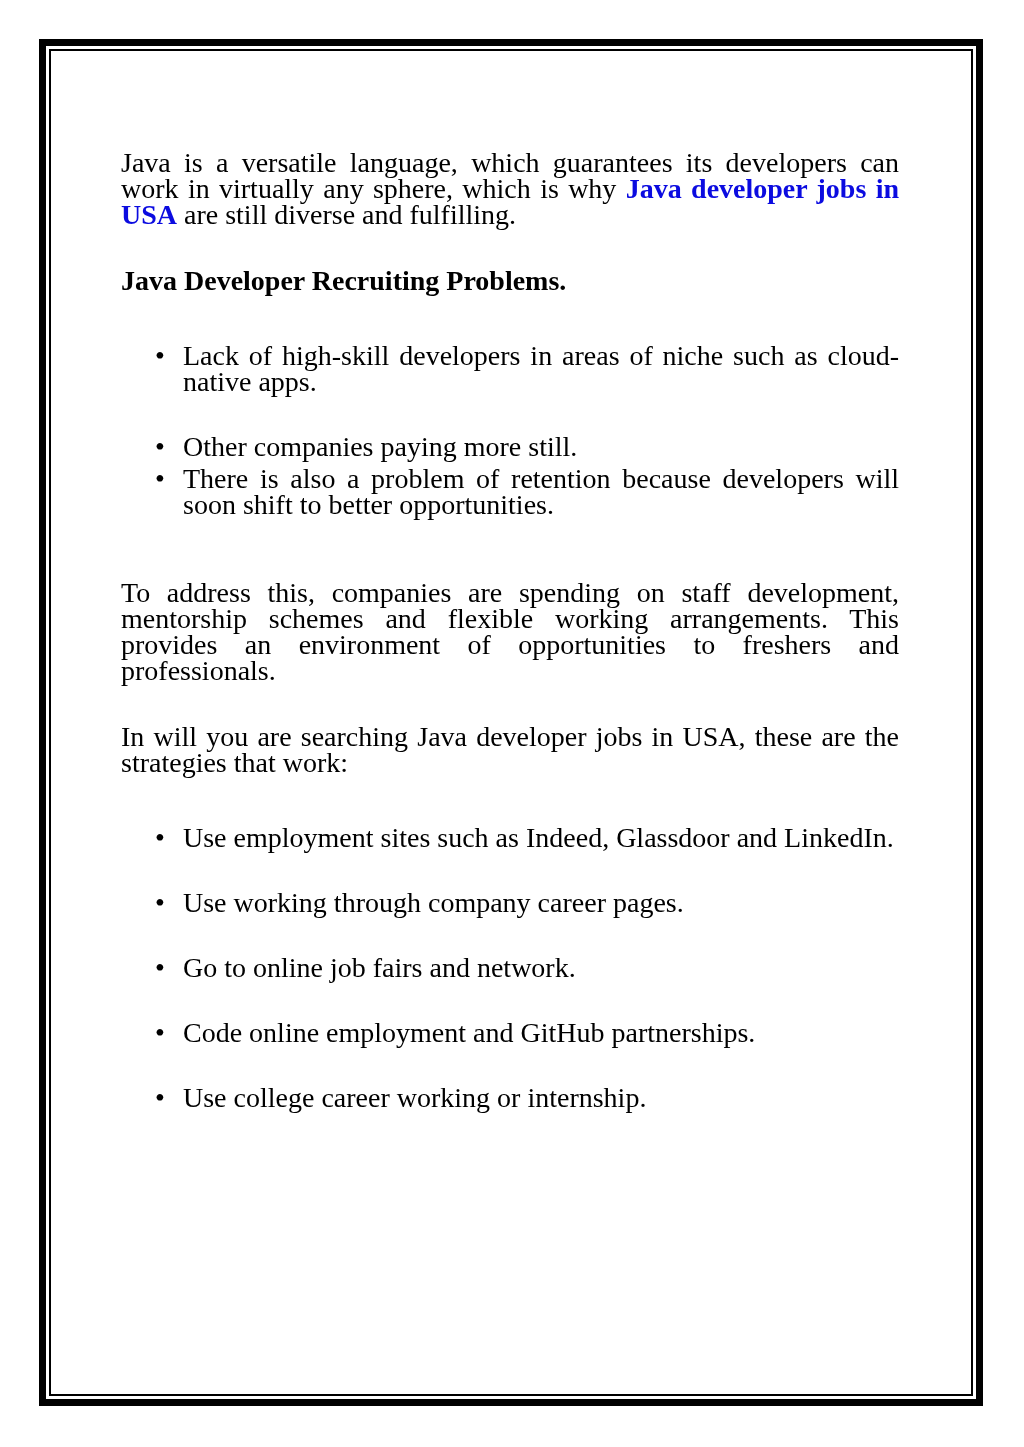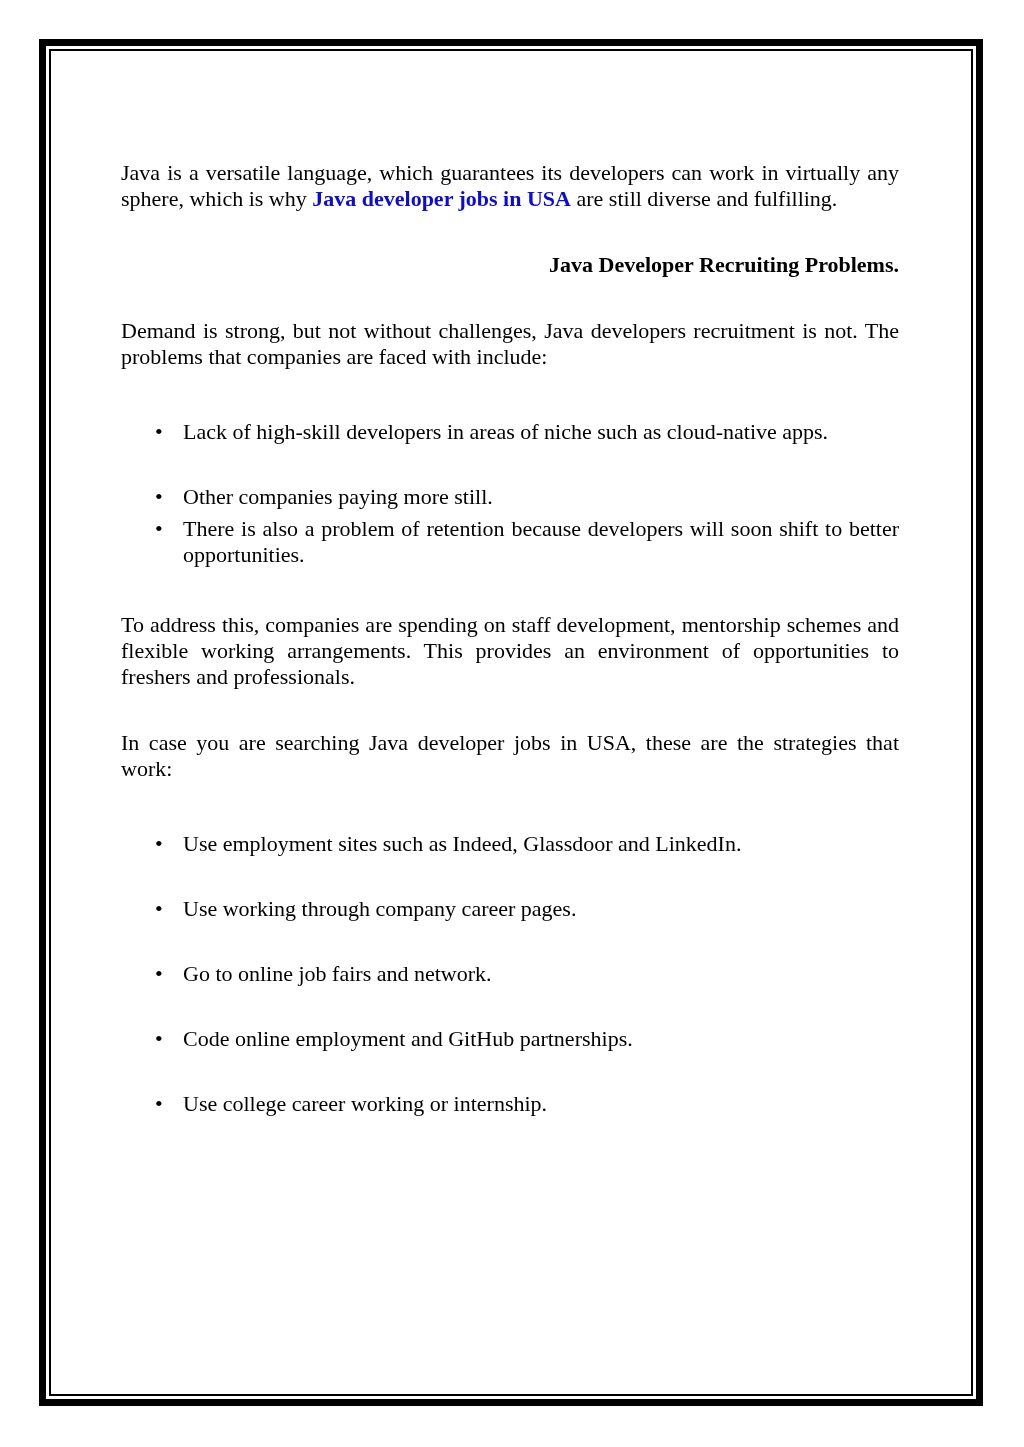--- a/index.html
+++ b/index.html
@@ -28,41 +28,41 @@
   }
   .frame-inner {
     position: absolute;
     inset: 3px;
     border: 2px solid var(--border, #000000);
   }
 
   .content {
     position: absolute;
     left: 121px;
-    top: 160px;
+    top: 150px;
     width: 778px;
-    font-size: 22px;
+    font-size: 28px;
     line-height: 26px;
   }
 
   .para {
     margin: 40px 0 0 0;
     text-align: justify;
   }
   .para.first {
     margin-top: 0;
   }
   .para.after-list {
-    margin-top: 44px;
+    margin-top: 62px;
   }
 
   .heading {
     margin: 40px 0 0 0;
     font-weight: bold;
-    text-align: right;
+    text-align: left;
   }
 
   .doc-link {
     color: var(--link, #0b0be0);
     font-weight: bold;
     text-decoration: none;
     cursor: pointer;
   }
 
   ul.doc-list {
@@ -99,41 +99,40 @@
 <div class="frame">
   <div class="frame-inner"></div>
 </div>
 
 <div class="content">
 
   <p class="para first"><span>Java is a versatile language, which guarantees its developers can work in virtually any sphere, which is why </span><a class="doc-link">Java developer jobs in USA</a><span> are still diverse and fulfilling.</span></p>
 
   <p class="heading">Java Developer Recruiting Problems.</p>
 
-  <p class="para">Demand is strong, but not without challenges, Java developers recruitment is not. The problems that companies are faced with include:</p>
 
   <ul class="doc-list tight-last">
     <li class="doc-li">
       <span class="bullet">•</span>
       <span class="li-text">Lack of high-skill developers in areas of niche such as cloud-native apps.</span>
     </li>
     <li class="doc-li">
       <span class="bullet">•</span>
       <span class="li-text">Other companies paying more still.</span>
     </li>
     <li class="doc-li tight">
       <span class="bullet">•</span>
       <span class="li-text">There is also a problem of retention because developers will soon shift to better opportunities.</span>
     </li>
   </ul>
 
   <p class="para after-list">To address this, companies are spending on staff development, mentorship schemes and flexible working arrangements. This provides an environment of opportunities to freshers and professionals.</p>
 
 
-  <p class="para">In case you are searching Java developer jobs in USA, these are the strategies that work:</p>
+  <p class="para">In will you are searching Java developer jobs in USA, these are the strategies that work:</p>
 
   <ul class="doc-list">
     <li class="doc-li">
       <span class="bullet">•</span>
       <span class="li-text">Use employment sites such as Indeed, Glassdoor and LinkedIn.</span>
     </li>
     <li class="doc-li">
       <span class="bullet">•</span>
       <span class="li-text">Use working through company career pages.</span>
     </li>

